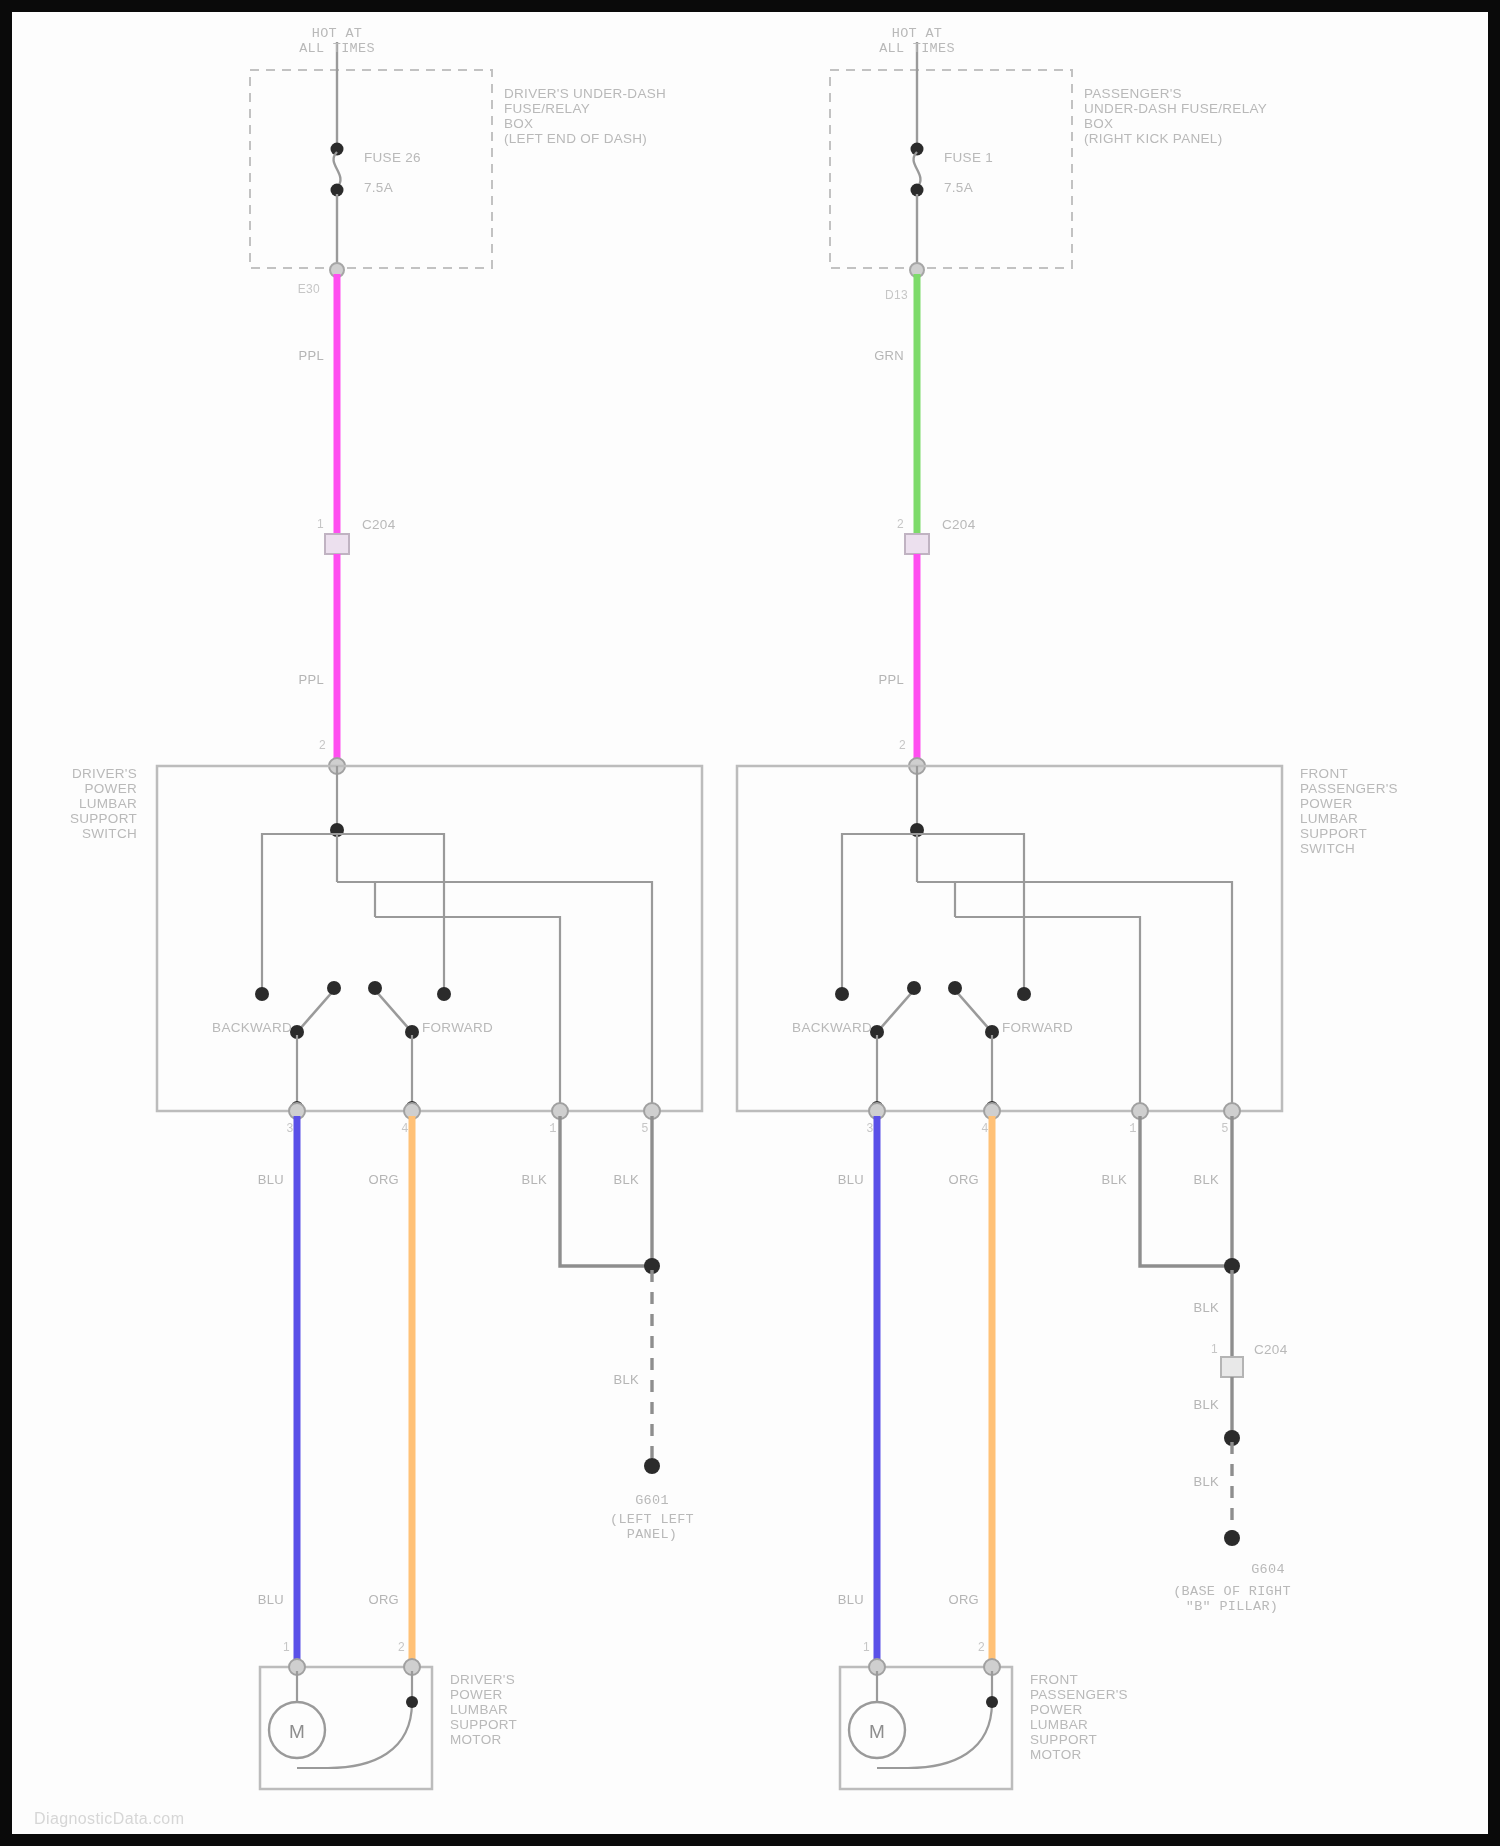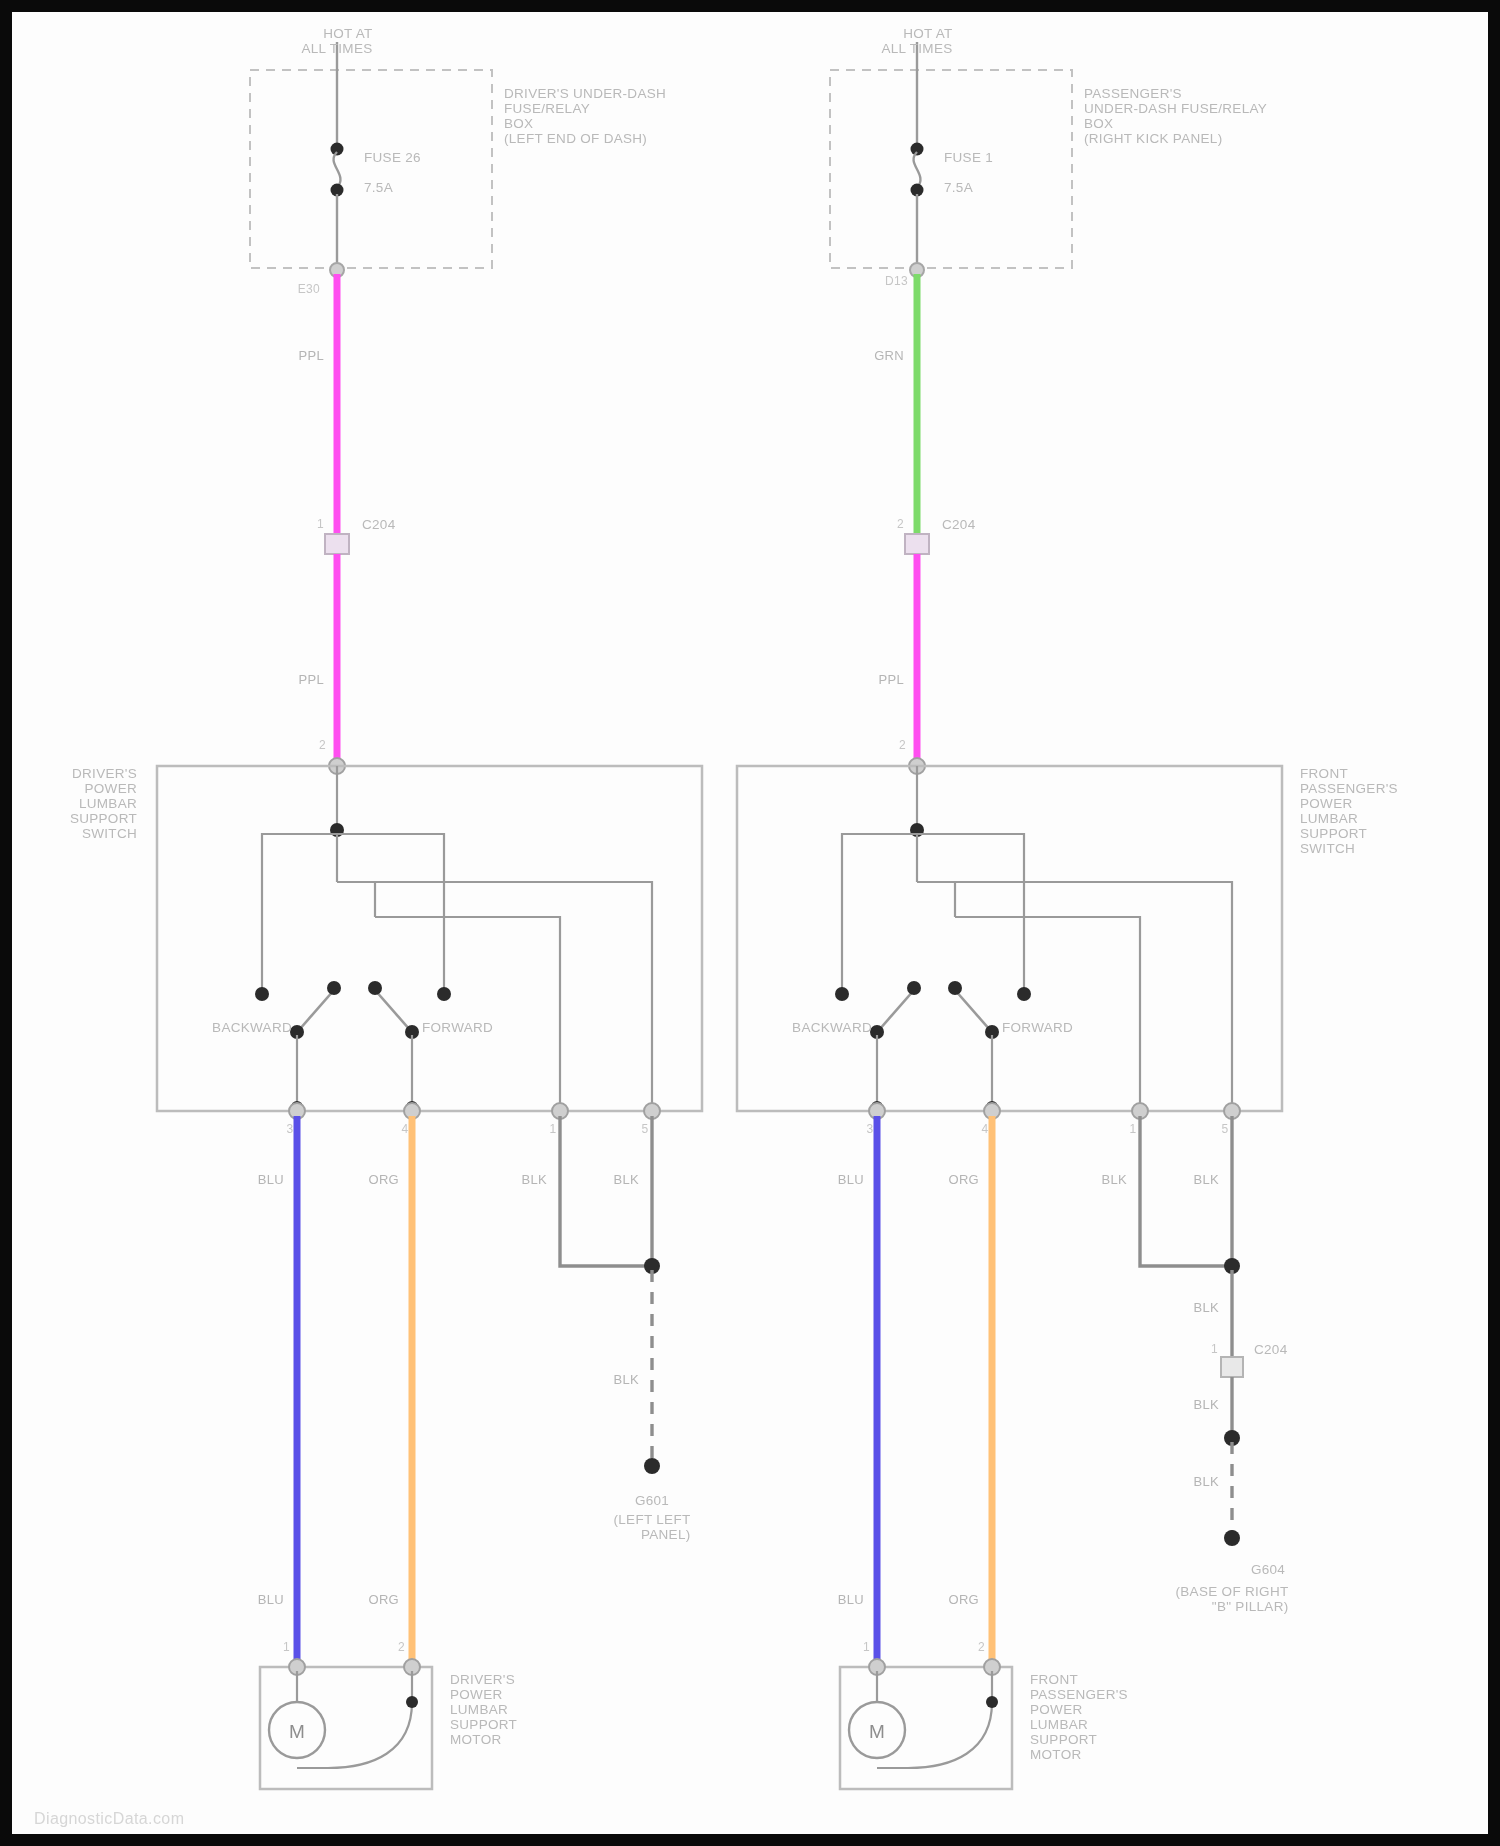--- a/index.html
+++ b/index.html
@@ -15,21 +15,21 @@
   #canvas{position:absolute;inset:0;}
   .lbl{
     position:absolute;
     color:#b9b9b9;
     font-size:13.5px;
     letter-spacing:.3px;
     white-space:pre;
     line-height:15px;
     font-family:"Liberation Sans",sans-serif;
   }
-  .lbl.c{text-align:right;transform:translateX(-50%);}
+  .lbl.c{text-align:center;transform:translateX(-50%);font-family:Liberation Mono, monospace;}
   .lbl.r{text-align:right;transform:translateX(-100%);}
   .lbl.pin{color:#c6c6c6;font-size:12px;}
   .lbl.wire{color:#b5b5b5;font-size:13px;}
   .wm{
     position:absolute;left:22px;bottom:6px;
     color:#d6d6d6;font-size:16px;letter-spacing:.4px;
     font-family:"Liberation Sans",sans-serif;
   }
   svg{display:block;}
 </style>
@@ -248,21 +248,21 @@
 ALL TIMES</div>
 
   <div class="lbl" style="left:1072px;top:74px;">PASSENGER'S
 UNDER-DASH FUSE/RELAY
 BOX
 (RIGHT KICK PANEL)</div>
 
   <div class="lbl" style="left:932px;top:138px;">FUSE 1</div>
   <div class="lbl" style="left:932px;top:168px;">7.5A</div>
 
-  <div class="lbl pin r" style="left:896px;top:262px;text-align:right;">D13</div>
+  <div class="lbl pin r" style="left:896px;top:276px;text-align:right;">D13</div>
 
   <div class="lbl wire r" style="left:892px;top:336px;">GRN</div>
 
   <div class="lbl pin r" style="left:892px;top:505px;">2</div>
   <div class="lbl" style="left:930px;top:505px;">C204</div>
 
   <div class="lbl wire r" style="left:892px;top:660px;">PPL</div>
 
   <div class="lbl pin r" style="left:894px;top:726px;">2</div>
 

